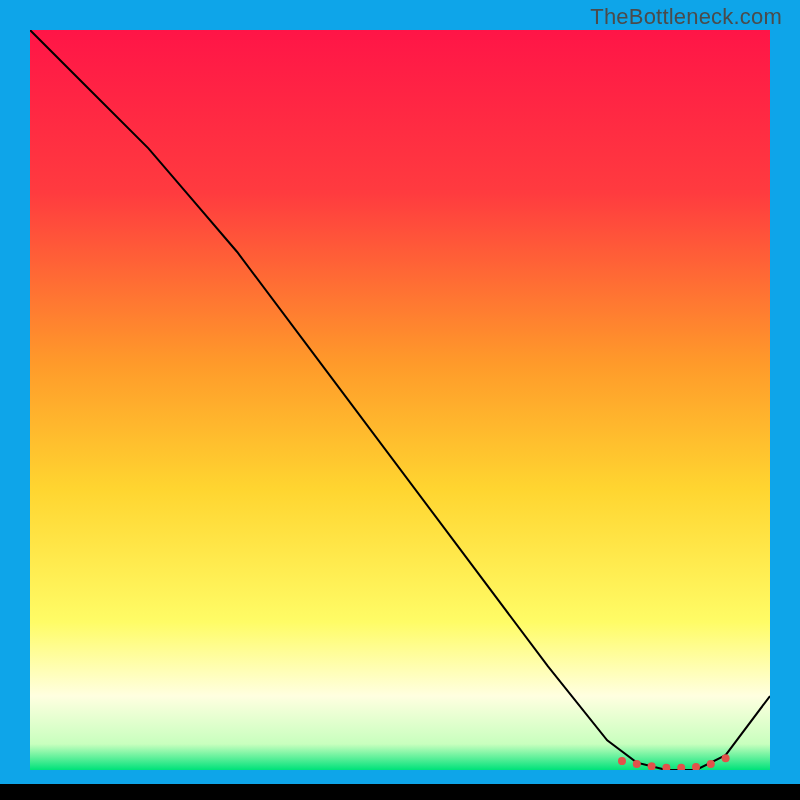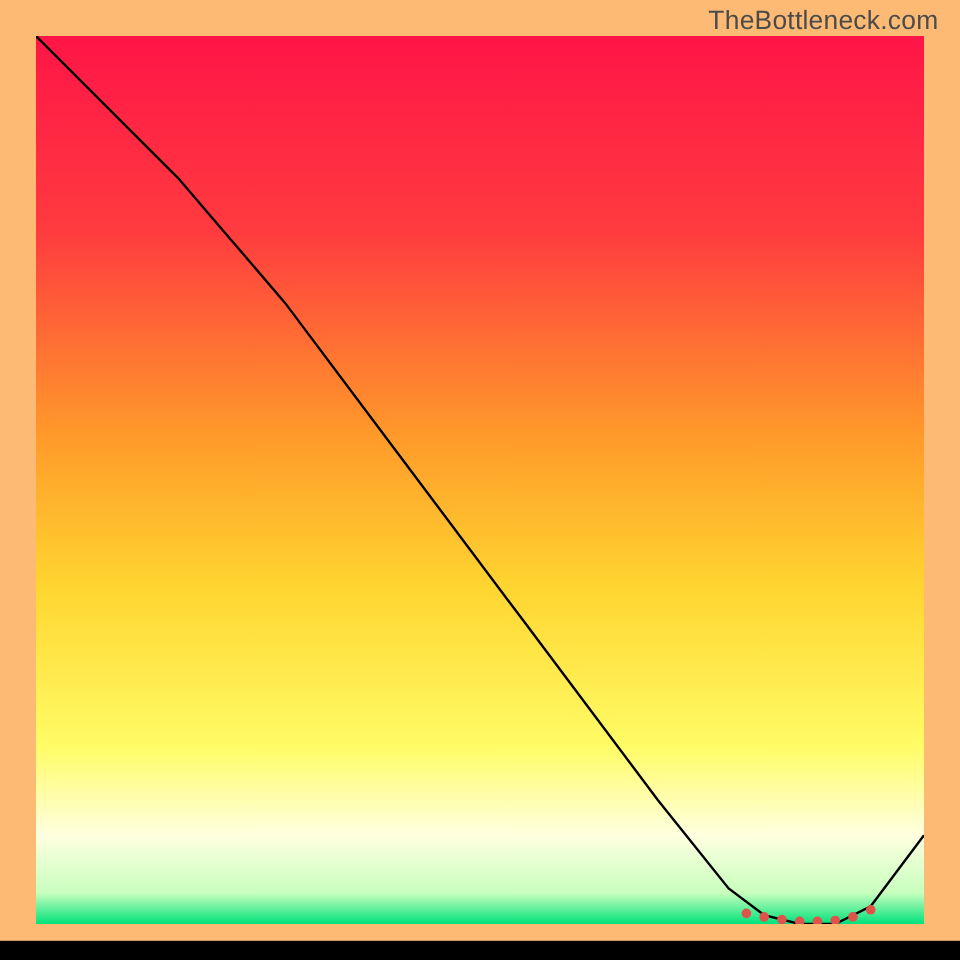--- a/index.html
+++ b/index.html
@@ -8,21 +8,21 @@
     width: 800px;
     height: 800px;
     background: #000;
     font-family: Arial, Helvetica, sans-serif;
     overflow: hidden;
   }
   .frame {
     position: relative;
     width: 800px;
     height: 784px;
-    background: #fdba74;
+    background: #0ea5e9;
   }
   .watermark {
     position: absolute;
     top: 4px;
     right: 18px;
     color: #4b4b4b;
     font-size: 22px;
     letter-spacing: 0.2px;
     font-weight: 500;
     user-select: none;

